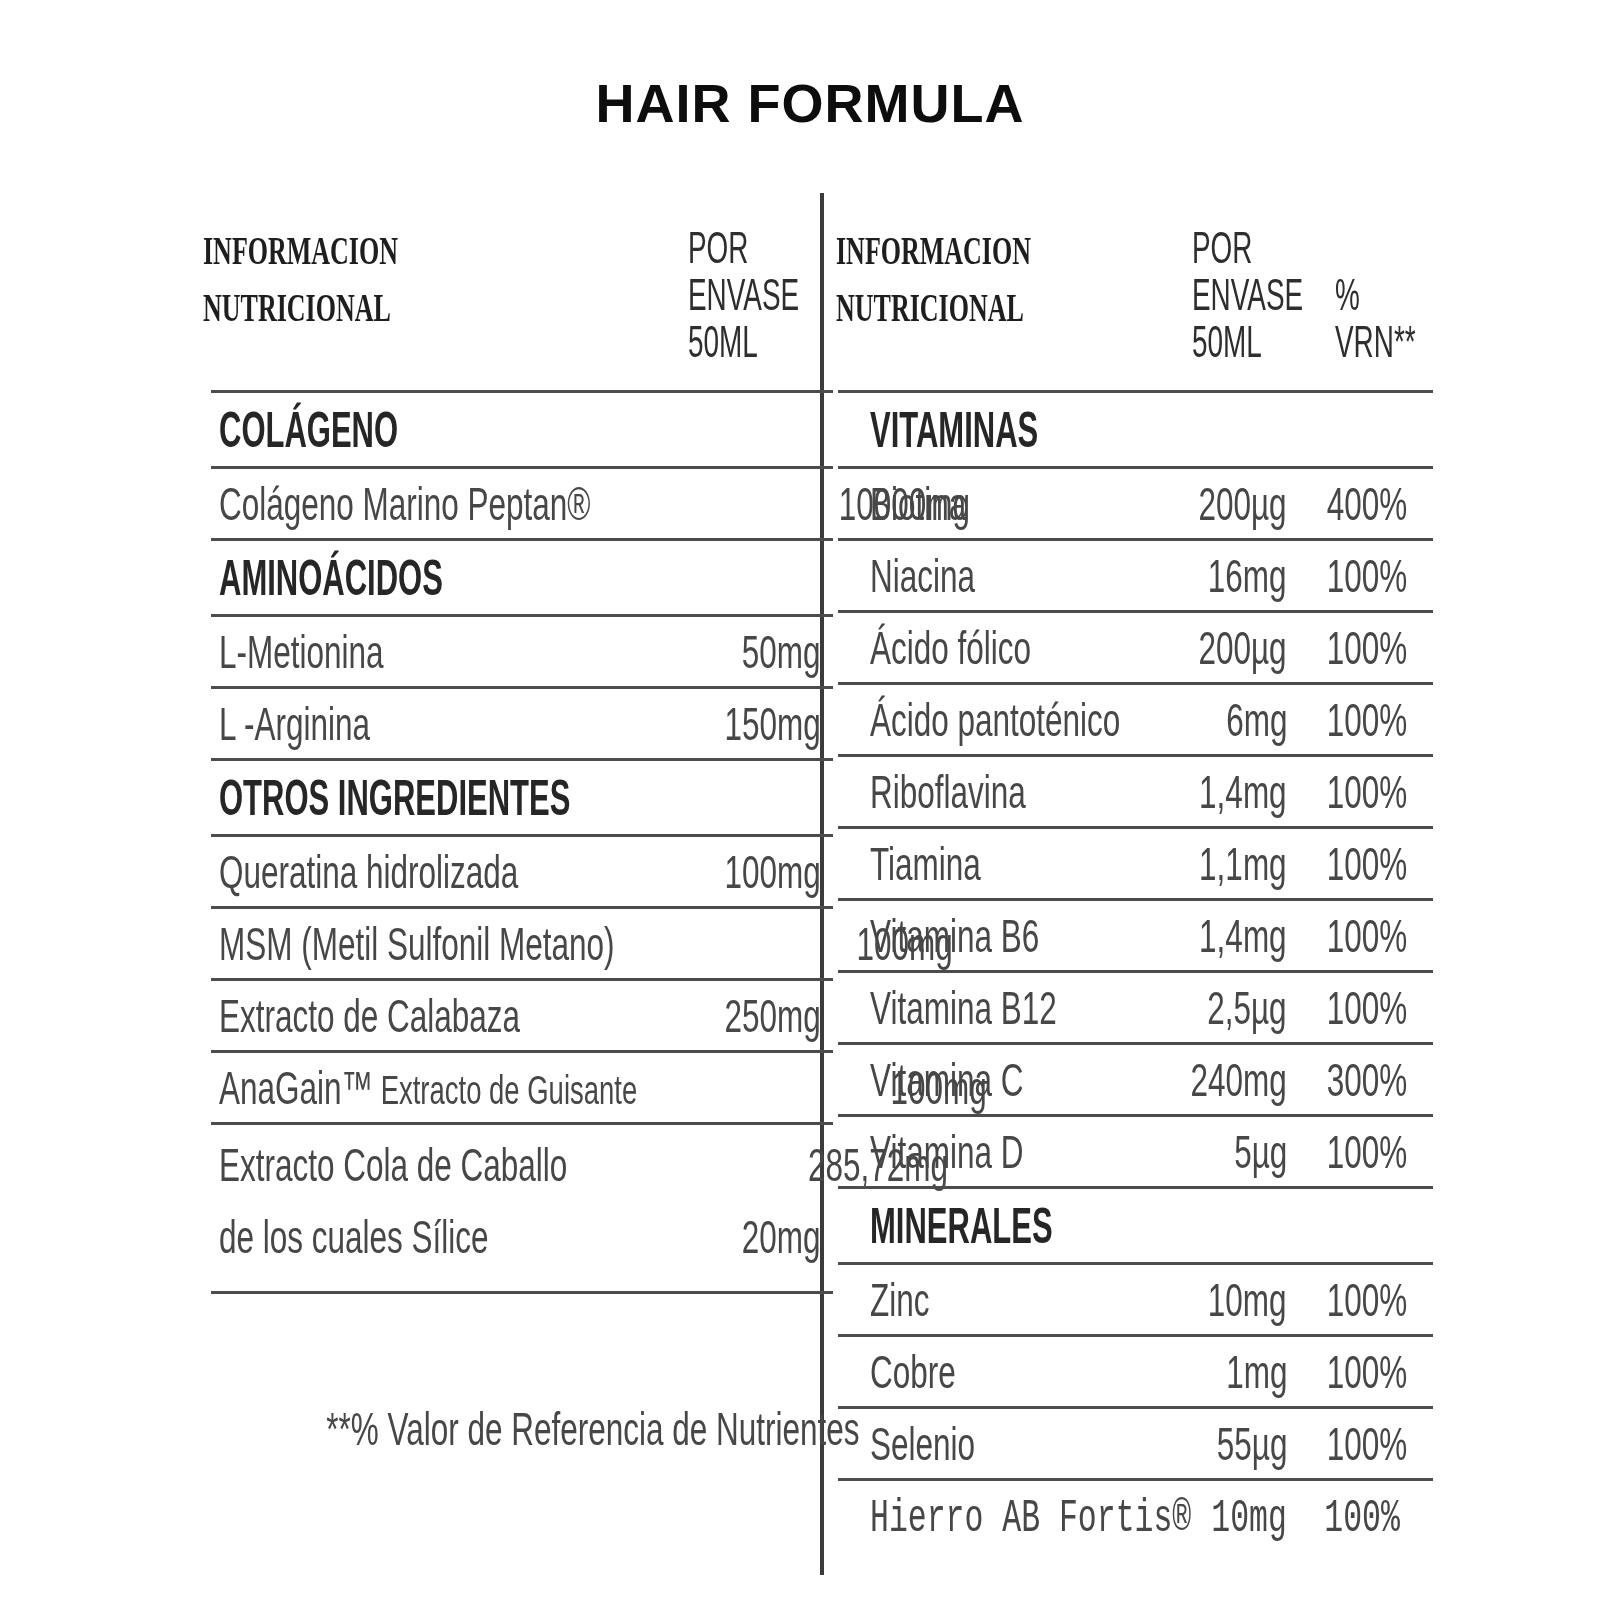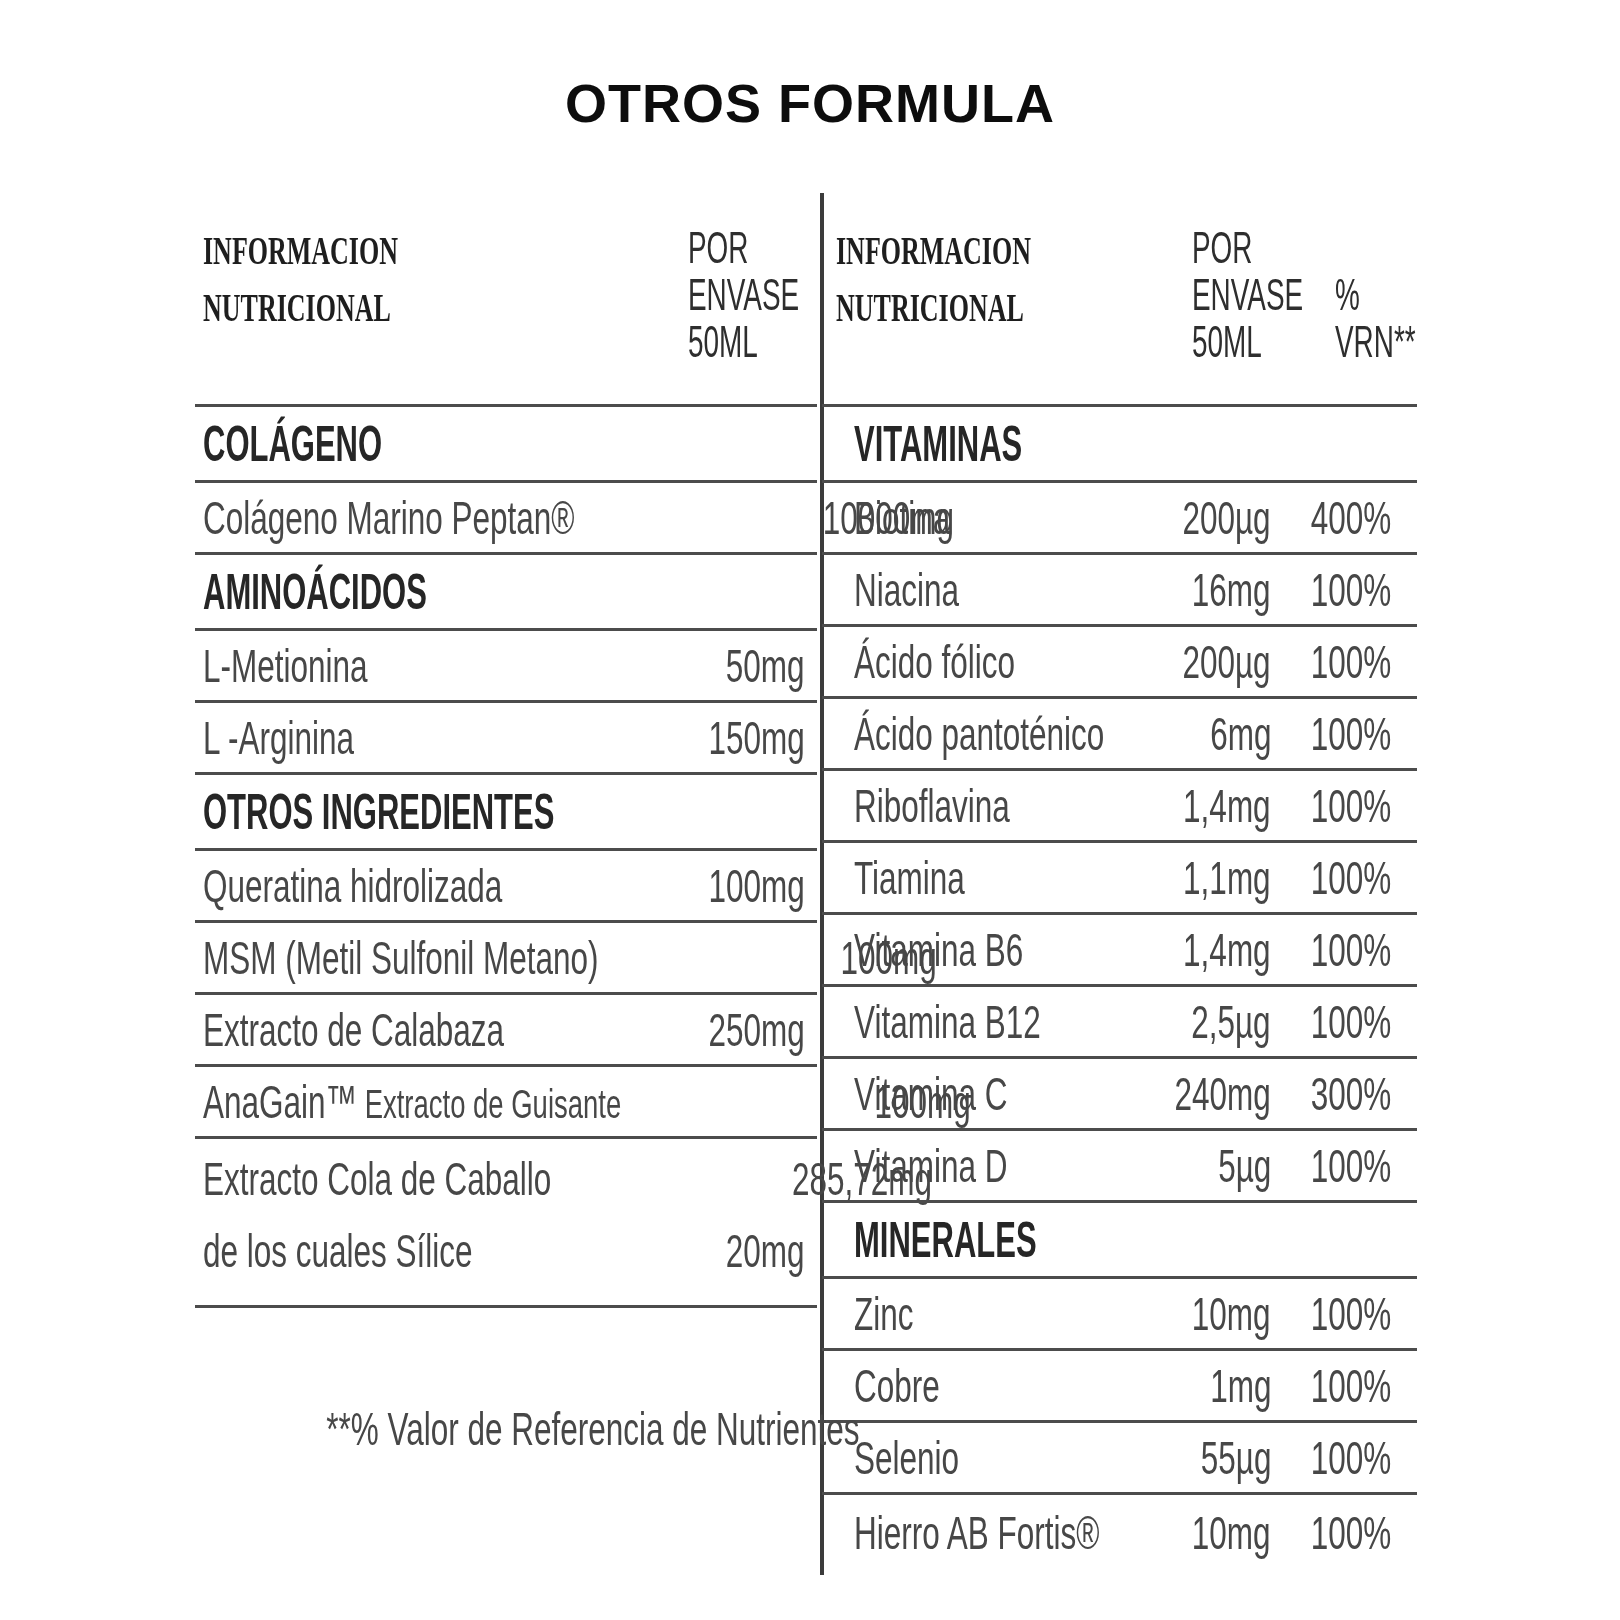--- a/index.html
+++ b/index.html
@@ -36,33 +36,33 @@
 
   .hdr-small{
     position:absolute;color:#2e2e2e;font-weight:400;
     font-size:45px;line-height:47px;
   }
   .hdr-small .line{display:block;transform:scaleX(0.62);transform-origin:0 50%;white-space:nowrap;}
   .hdr-per-left{left:688px;top:224px;}
   .hdr-per-right{left:1192px;top:224px;}
   .hdr-vrn-right{left:1335px;top:271px;}
 
-  .ntable{position:absolute;top:404px;}
+  .ntable{position:absolute;top:390px;margin-left:16px;}
   .left-table{left:195px;width:622px;border-bottom:3px solid var(--rule);}
   .right-table{left:822px;width:595px;}
 
   .lrow{
     border-top:3px solid var(--rule);
     display:flex;justify-content:space-between;align-items:center;
   }
   .left-table .lrow{padding:0 12px 0 8px;}
   .right-table .lrow{padding:0 6px 0 32px;}
   .lrow.section{height:76px;}
   .lrow.item{height:72px;}
-  .lrow.last{height:78px;}
+  .lrow.last{height:78px;font-family:Liberation Mono, monospace;}
 
   .cell-label{flex:1 1 0;min-width:0;}
   .cell-amount{width:150px;flex:0 0 auto;text-align:right;}
   .cell-vrn{width:140px;flex:0 0 auto;text-align:left;}
 
   .item-text{font-size:47px;color:var(--text-item);font-weight:400;}
   .section-text{font-size:50px;color:var(--text-section);font-weight:600;transform:scaleX(0.62);transform-origin:0 50%;}
   .sub{font-size:41px;}
 
   .lrow.twoline{display:block;height:169px;padding-top:3px;}
@@ -77,21 +77,21 @@
   .footnote{
     position:absolute;left:195px;top:1405px;width:622px;
     text-align:center;font-size:47px;line-height:1;color:#3d3d3d;
   }
 </style>
 </head>
 <body>
 
 <div id="canvas">
 
-  <div class="title">OTROS FORMULA</div>
+  <div class="title">HAIR FORMULA</div>
 
   <div class="divider"></div>
 
   <div class="hdr-big hdr-big-left">
     <span class="line">INFORMACION</span>
     <span class="line">NUTRICIONAL</span>
   </div>
   <div class="hdr-small hdr-per-left">
     <span class="line">POR</span>
     <span class="line">ENVASE</span>

